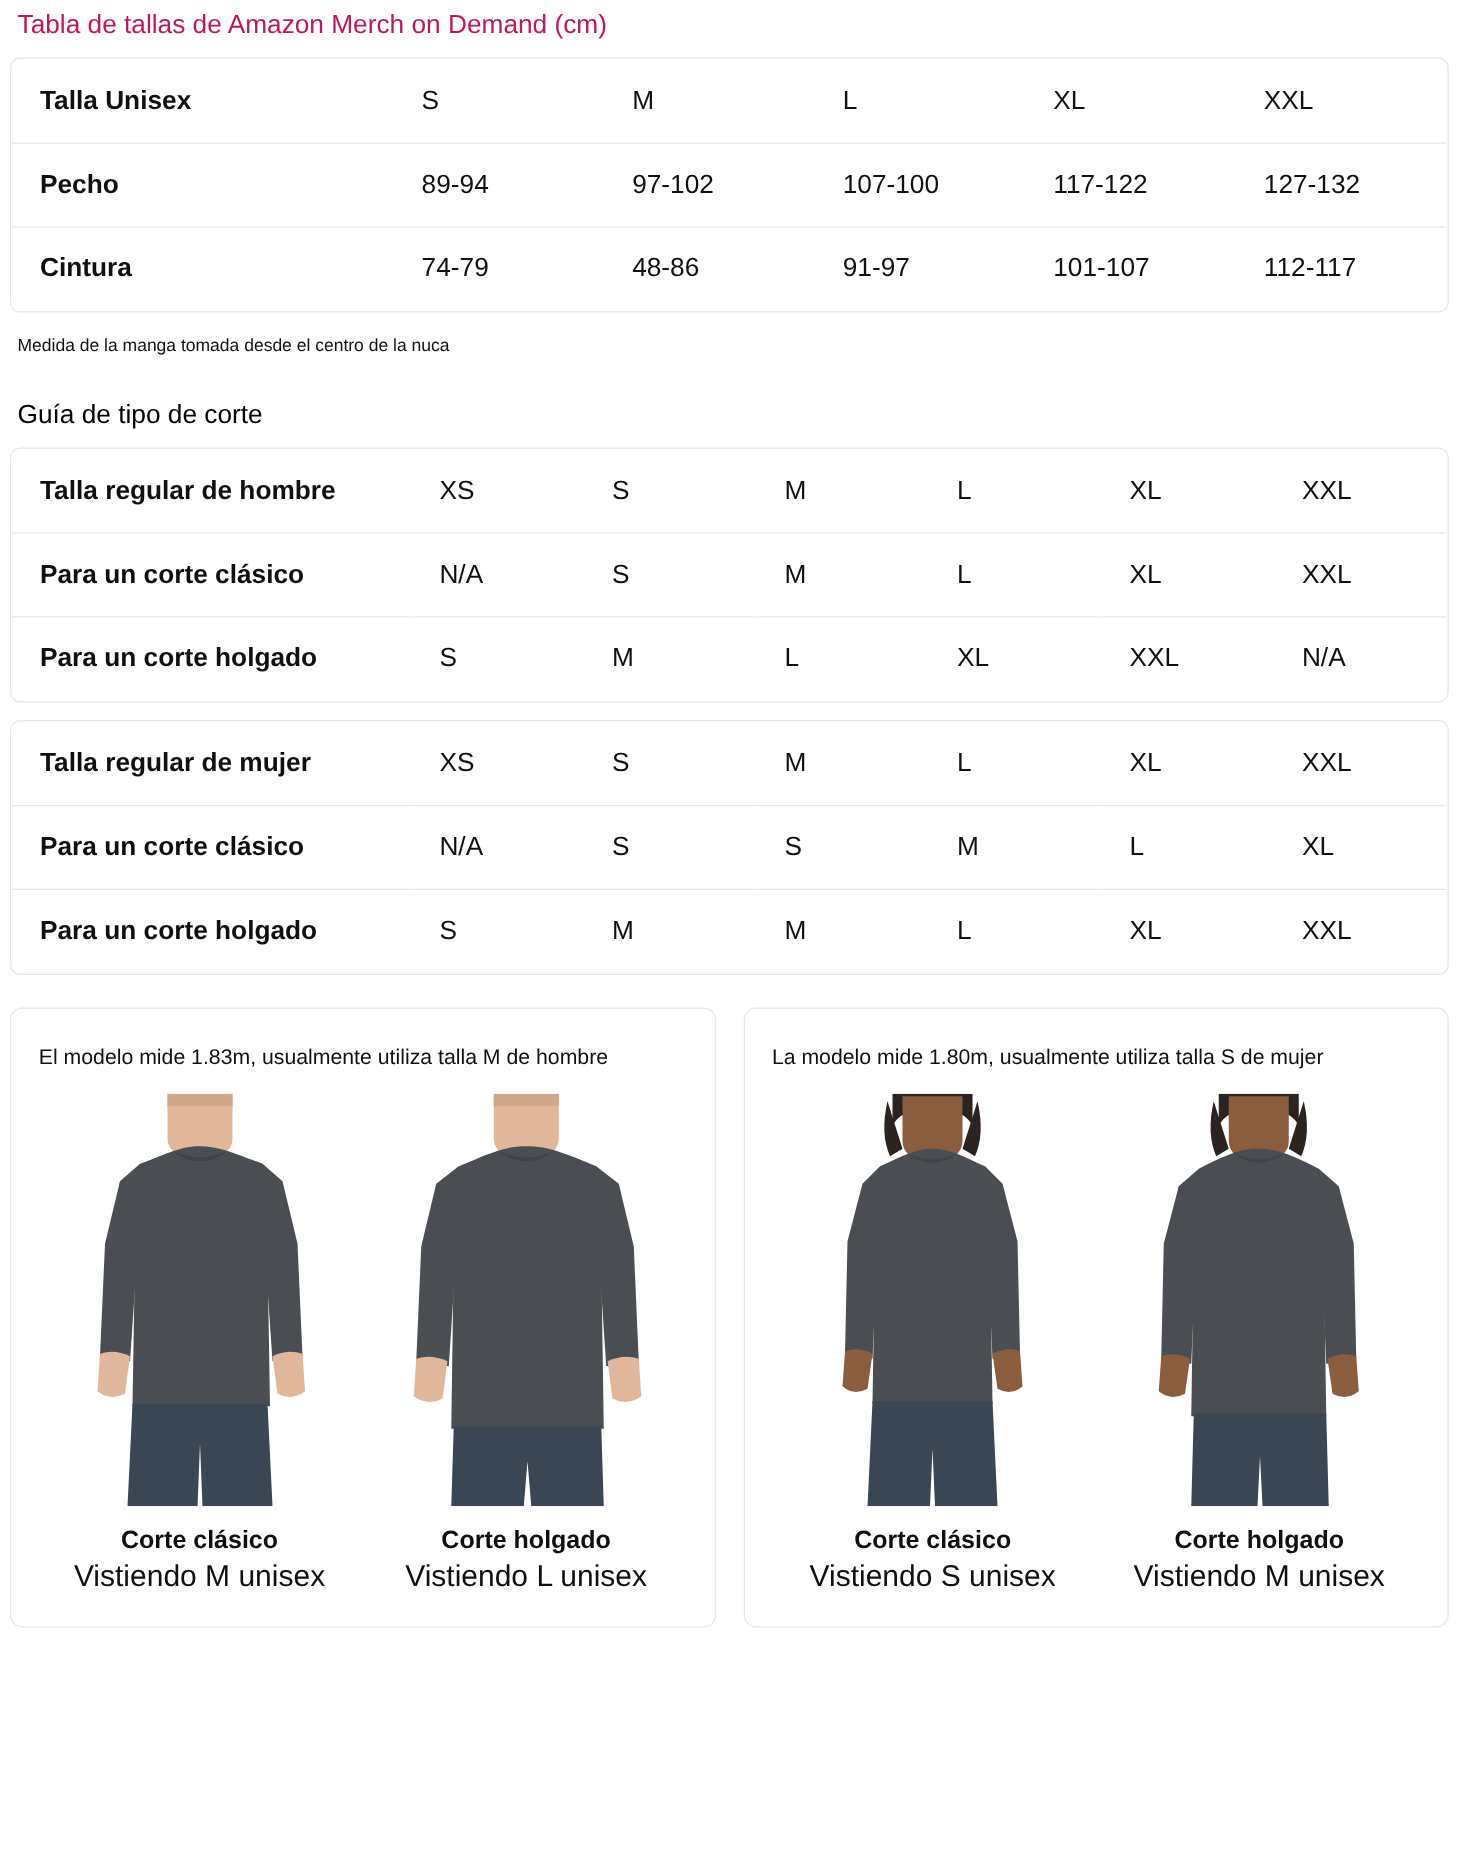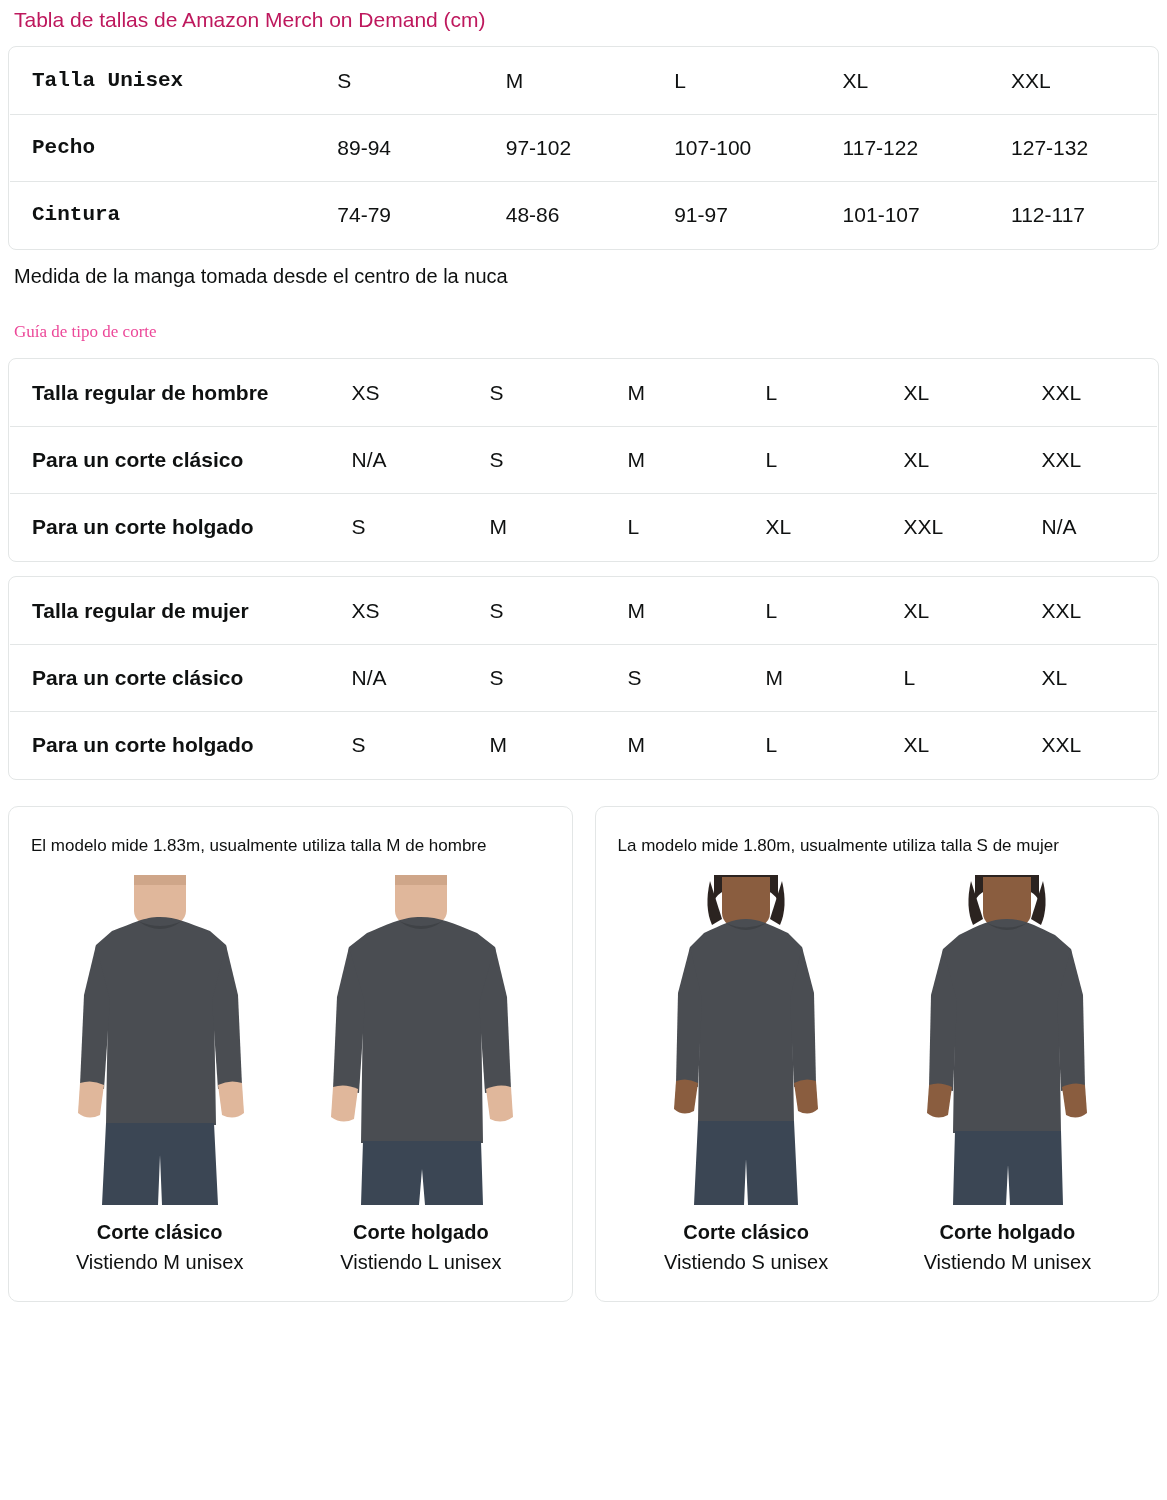--- a/index.html
+++ b/index.html
@@ -41,38 +41,37 @@
     line-height: 26px;
     padding: 20px 0 20px 22px;
     border-bottom: 1px solid #e3e6e6;
     vertical-align: middle;
   }
   tr:last-child td, tr:last-child th { border-bottom: none; }
   th.rowhead {
     font-weight: bold;
   }
   
-  .size-table th.rowhead { width: 305px; font-family: Liberation Mono, monospace; }
+  .size-table th.rowhead { width: 305px; }
   .size-table td { width: 168px; }
 
   .fit-table th.rowhead { width: 320px; }
   .fit-table td { width: 138px; }
 
   .note {
-    font-size: 20px;
+    font-size: 14px;
     line-height: 24px;
     padding: 14px 6px 8px 6px;
     color: #0f1111;
   }
   .section-title {
-    font-size: 17px;
+    font-size: 21px;
     line-height: 28px;
     padding: 22px 6px 12px 6px;
-    color: #ec4899;
-    font-family: Liberation Serif, serif;
+    color: #000000;
   }
   .spacer-12 { height: 14px; }
 
   .models-row {
     display: flex;
     gap: 22px;
     margin-top: 26px;
     padding-bottom: 20px;
   }
   .model-card {
@@ -102,21 +101,21 @@
     justify-content: center;
     margin-bottom: 14px;
   }
   .fig-title {
     font-size: 20px;
     font-weight: bold;
     line-height: 26px;
     margin-bottom: 4px;
   }
   .fig-sub {
-    font-size: 20px;
+    font-size: 24px;
     line-height: 26px;
   }
   svg { display: block; }
 </style>
 </head>
 <body>
 
 <div class="page-title">Tabla de tallas de Amazon Merch on Demand (cm)</div>
 
 <div class="table-wrap">

